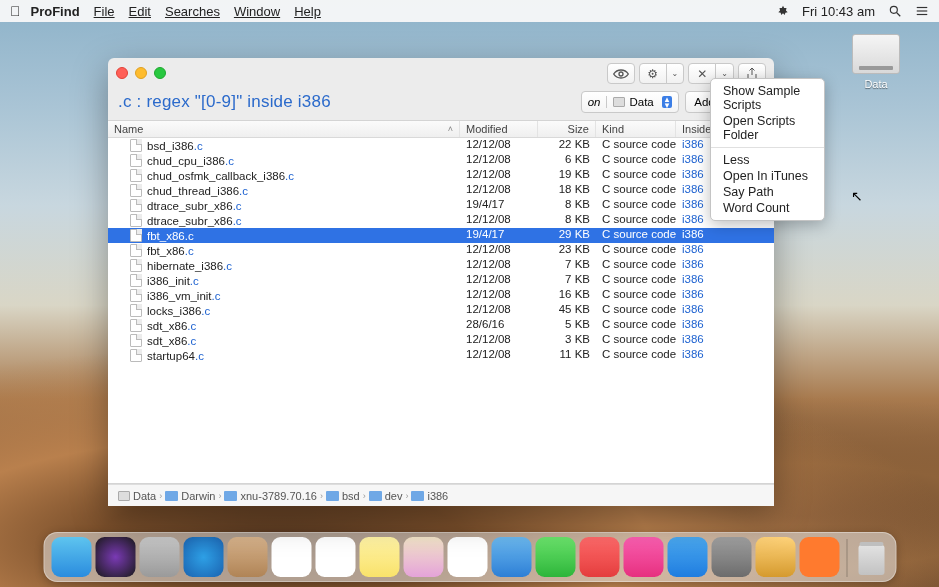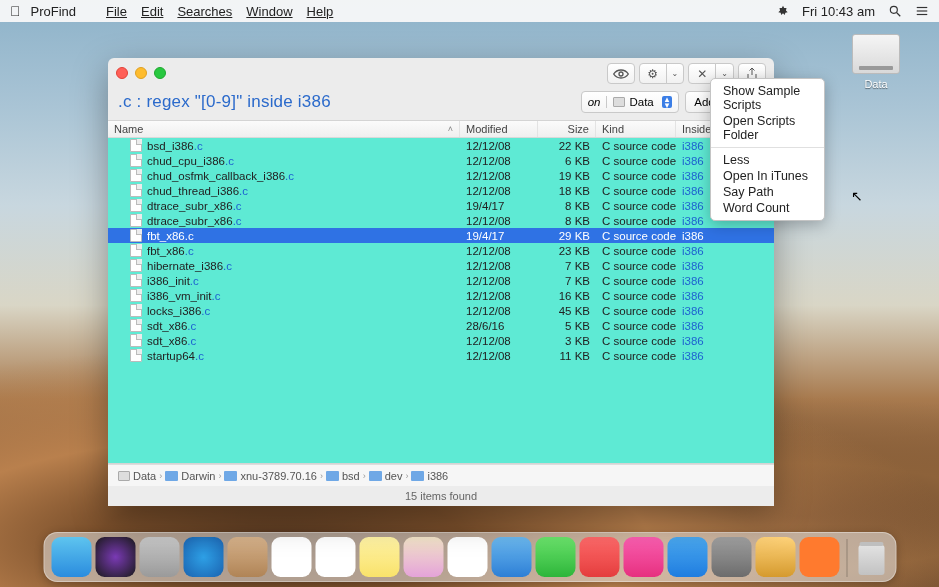--- a/index.html
+++ b/index.html
@@ -11,21 +11,21 @@
     radial-gradient(ellipse 130% 60% at 30% 92%, #5b3b22 0%, #7a4f2b 15%, #b9804d 30%, transparent 55%),
     radial-gradient(ellipse 110% 45% at 85% 88%, #6d4a2e 0%, #8d623a 20%, transparent 45%),
     linear-gradient(180deg, #8db2c9 0%, #a9c4d5 18%, #c8d7df 35%, #d9d6c6 52%, #a87a4e 68%, #6a472d 88%);
 }
 
 
 .menubar { position: absolute; top: 0; left: 0; right: 0; height: 22px;
   background: rgba(248,248,248,0.95); display: flex; align-items: center;
   font-size: 13px; color: #222; padding: 0 10px; z-index: 100; }
 .menubar .apple { font-size: 14px; margin-right: 10px; }
-.menubar .app { font-weight: 400; margin-right: 30px; }
+.menubar .app { font-weight: 700; margin-right: 14px; }
 .menubar .menu { margin-right: 14px; text-decoration: underline; }
 .menubar .spacer { flex: 1; }
 .menubar .right { display: flex; align-items: center; gap: 12px; }
 .menubar .right span { font-size: 13px; }
 .mb-icon { width: 15px; height: 14px; display: inline-flex; align-items: center; justify-content: center; }
 
 
 .drive { position: absolute; top: 34px; right: 32px; width: 62px; text-align: center; color: #fff; font-size: 11px; text-shadow: 0 1px 1px rgba(0,0,0,.5); }
 .drive .disk { width: 48px; height: 40px; margin: 0 auto 4px;
   background: linear-gradient(180deg,#f5f5f5,#d9d9d9); border: 1px solid #bbb; border-radius: 3px; position: relative; }
@@ -55,30 +55,30 @@
 .query .quot { color: #2b6acb; }
 .query .inside { color: #2b6acb; }
 .scope { display:flex; align-items:center; border:1px solid #c9c9c9; border-radius:4px; height:22px; background:linear-gradient(#fff,#f4f4f4); font-size:11.5px;}
 .scope .seg1 { padding:0 6px; border-right:1px solid #c9c9c9;font-style:italic;}
 .scope .seg2 { padding:0 6px; display:flex; align-items:center; gap:4px;}
 .scope .disksm { width:12px;height:10px;background:#ddd;border:1px solid #aaa;border-radius:1px;}
 .scope .arrows{ padding:0 3px; background:#3b7ee6;color:#fff; font-size:9px; border-radius:2px;margin-left:4px;display:flex;flex-direction:column;line-height:6px;}
 .btn { height:22px;border:1px solid #c9c9c9;border-radius:4px;background:linear-gradient(#fff,#f1f1f1);font-size:11.5px;padding:0 8px;}
 
 
-.table { flex:1; background:#5eead4; border-top:1px solid #d4d4d4; border-bottom:1px solid #d4d4d4; display:flex; flex-direction:column; overflow:hidden;}
+.table { flex:1; background:#ffffff; border-top:1px solid #d4d4d4; border-bottom:1px solid #d4d4d4; display:flex; flex-direction:column; overflow:hidden;}
 .thead { display:flex; height:17px; font-size:11px; color:#444; background:linear-gradient(#fbfbfb,#efefef); border-bottom:1px solid #d9d9d9;}
 .th { padding:1px 6px; border-right:1px solid #e3e3e3; display:flex; align-items:center;}
 .th.name { flex: 0 0 352px; justify-content:space-between;}
 .th.mod { flex:0 0 78px;}
 .th.size { flex:0 0 58px; justify-content:flex-end;}
 .th.kind { flex:0 0 80px;}
 .th.ins { flex:1;}
 .tbody { flex:1; overflow:auto; font-size:11.5px; color:#222;}
-.row { display:flex; height:15px; align-items:center; }
+.row { display:flex; height:15px; }
 .row .cell { padding:0 6px; overflow:hidden; white-space:nowrap;}
 .row .name { flex:0 0 352px; display:flex; align-items:center; gap:5px; padding-left:22px;}
 .row .mod { flex:0 0 78px;}
 .row .size { flex:0 0 58px; text-align:right;}
 .row .kind { flex:0 0 80px;}
 .row .ins { flex:1; color:#1e62d0;}
 .row.sel { background:#2f72e4; color:#fff;}
 .row.sel .ins { color:#fff;}
 .row.sel .hl { color:#fff !important;}
 .fileicon { width:12px;height:13px;background:#fff;border:1px solid #bbb;border-radius:1px;position:relative;flex-shrink:0;}
@@ -393,21 +393,20 @@
       <span class="crumb">
         <span class="fld"></span>
         <span>dev</span>
       </span>
       <span class="chev">›</span>
       <span class="crumb">
         <span class="fld"></span>
         <span>i386</span>
       </span>
     </div>
-  <div class="status">15 items found</div>
 
   <div class="menu-pop">
     <div class="mi">Show Sample Scripts</div>
     <div class="mi">Open Scripts Folder</div>
     <div class="sep"></div>
     <div class="mi">Less</div>
     <div class="mi">Open In iTunes</div>
     <div class="mi">Say Path</div>
     <div class="mi">Word Count</div>
   </div>

